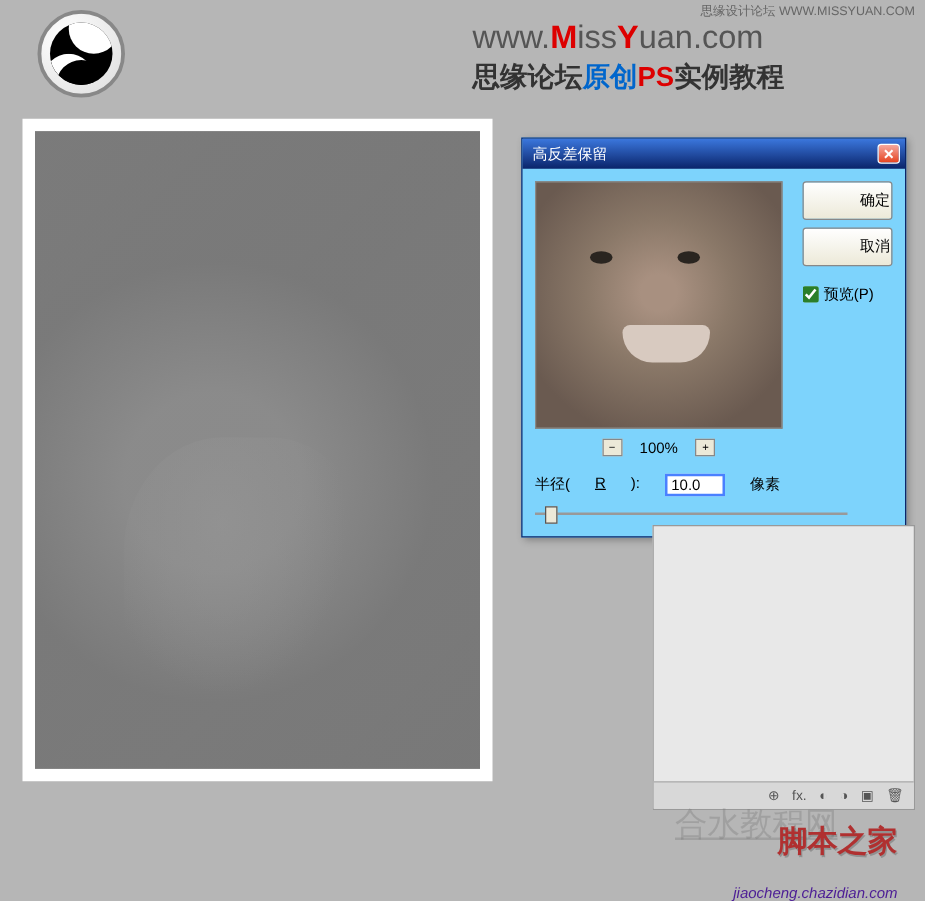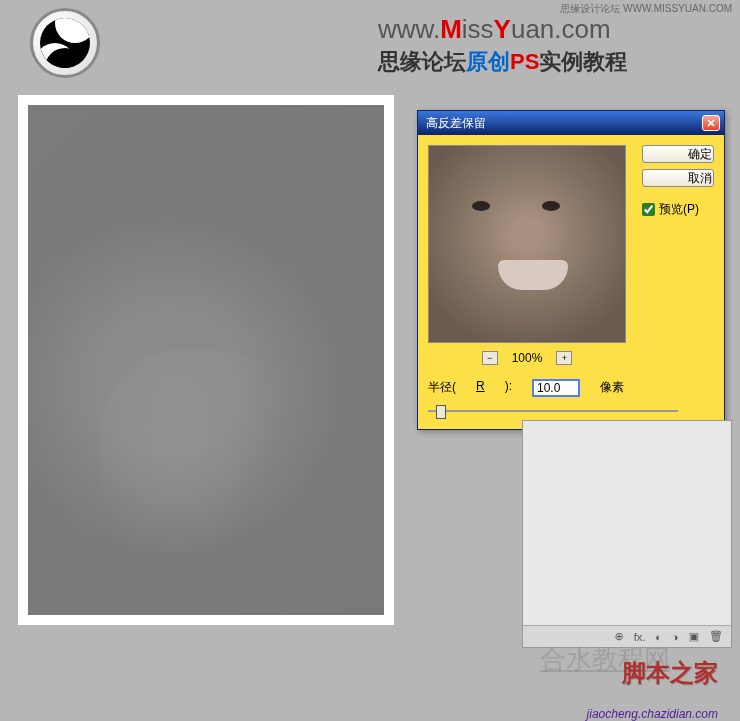--- a/index.html
+++ b/index.html
@@ -29,35 +29,35 @@
 .top-credit { position: absolute; top: 2px; right: 8px; font-size: 10px; color: #666; }
 
 .canvas { position: absolute; left: 18px; top: 95px; width: 376px; height: 530px; background: #fff; padding: 10px; }
 .canvas-img { width: 100%; height: 100%; background: #888; position: relative; overflow: hidden; }
 .canvas-img::before { content: ''; position: absolute; inset: 0; background: 
   radial-gradient(circle at 40% 55%, rgba(140,140,140,0.9) 20%, rgba(120,120,120,0.85) 50%),
   linear-gradient(135deg, #8a8a8a 0%, #7e7e7e 40%, #858585 70%, #7a7a7a 100%);
 }
 .figure-outline { position: absolute; top: 48%; left: 20%; width: 55%; height: 45%; background: radial-gradient(ellipse at 40% 30%, rgba(150,150,150,0.6), transparent 60%); border-radius: 40% 40% 20% 20%; }
 
-.dialog { position: absolute; left: 417px; top: 110px; width: 308px; background: #fde047; border: 1px solid #0a246a; box-shadow: 2px 2px 6px rgba(0,0,0,0.3); }
+.dialog { position: absolute; left: 417px; top: 110px; width: 308px; background: #7dd3fc; border: 1px solid #0a246a; box-shadow: 2px 2px 6px rgba(0,0,0,0.3); }
 .dialog-title { background: linear-gradient(to bottom, #3b77dd, #0a246a); height: 24px; display: flex; align-items: center; padding: 0 4px 0 8px; color: #fff; font-size: 12px; }
 .dialog-title-text { flex: 1; }
 .close-btn { width: 18px; height: 16px; background: linear-gradient(to bottom, #f5a89e, #e6431f); border: 1px solid #fff; border-radius: 3px; color: #fff; font-size: 11px; display: flex; align-items: center; justify-content: center; cursor: pointer; font-weight: bold; }
 
 .dialog-body { padding: 10px; position: relative; }
 .preview-box { width: 198px; height: 198px; border: 1px solid #888; background: #7a7066; position: relative; overflow: hidden; }
 .preview-face { position: absolute; inset: 0; background: 
   radial-gradient(circle at 50% 45%, #a89080 10%, #8a7868 40%, #6a5a50 80%);
 }
 .preview-face::before { content: ''; position: absolute; top: 28%; left: 22%; width: 18px; height: 10px; background: #2a2520; border-radius: 50%; box-shadow: 70px 0 0 #2a2520; }
 .preview-face::after { content: ''; position: absolute; top: 58%; left: 35%; width: 70px; height: 30px; background: #d8cac0; border-radius: 10px 10px 40px 40px; }
 
 .dialog-buttons { position: absolute; right: 10px; top: 10px; display: flex; flex-direction: column; gap: 6px; }
-.win-btn { width: 72px; height: 18px; background: linear-gradient(to bottom, #fff, #ece9d8); border: 1px solid #888; border-radius: 3px; font-size: 12px; cursor: pointer; padding-left: 44px; }
+.win-btn { width: 72px; height: 31px; background: linear-gradient(to bottom, #fff, #ece9d8); border: 1px solid #888; border-radius: 3px; font-size: 12px; cursor: pointer; padding-left: 44px; }
 .preview-check { display: flex; align-items: center; gap: 4px; font-size: 12px; margin-top: 8px; }
 .preview-check input { accent-color: #2a7e2a; }
 
 .zoom-row { display: flex; align-items: center; justify-content: center; gap: 14px; margin-top: 8px; font-size: 12px; width: 198px; }
 .zoom-btn { width: 16px; height: 14px; border: 1px solid #888; background: #ece9d8; font-size: 9px; display: flex; align-items: center; justify-content: center; cursor: pointer; }
 
 .radius-row { display: flex; align-items: flex-start; gap: 20px; margin-top: 14px; font-size: 12px; }
 .radius-row .u { text-decoration: underline; }
 .radius-input { width: 48px; height: 18px; border: 2px solid #4a80ff; background: #fff; font-size: 12px; text-align: left; padding: 0 3px; }
 

